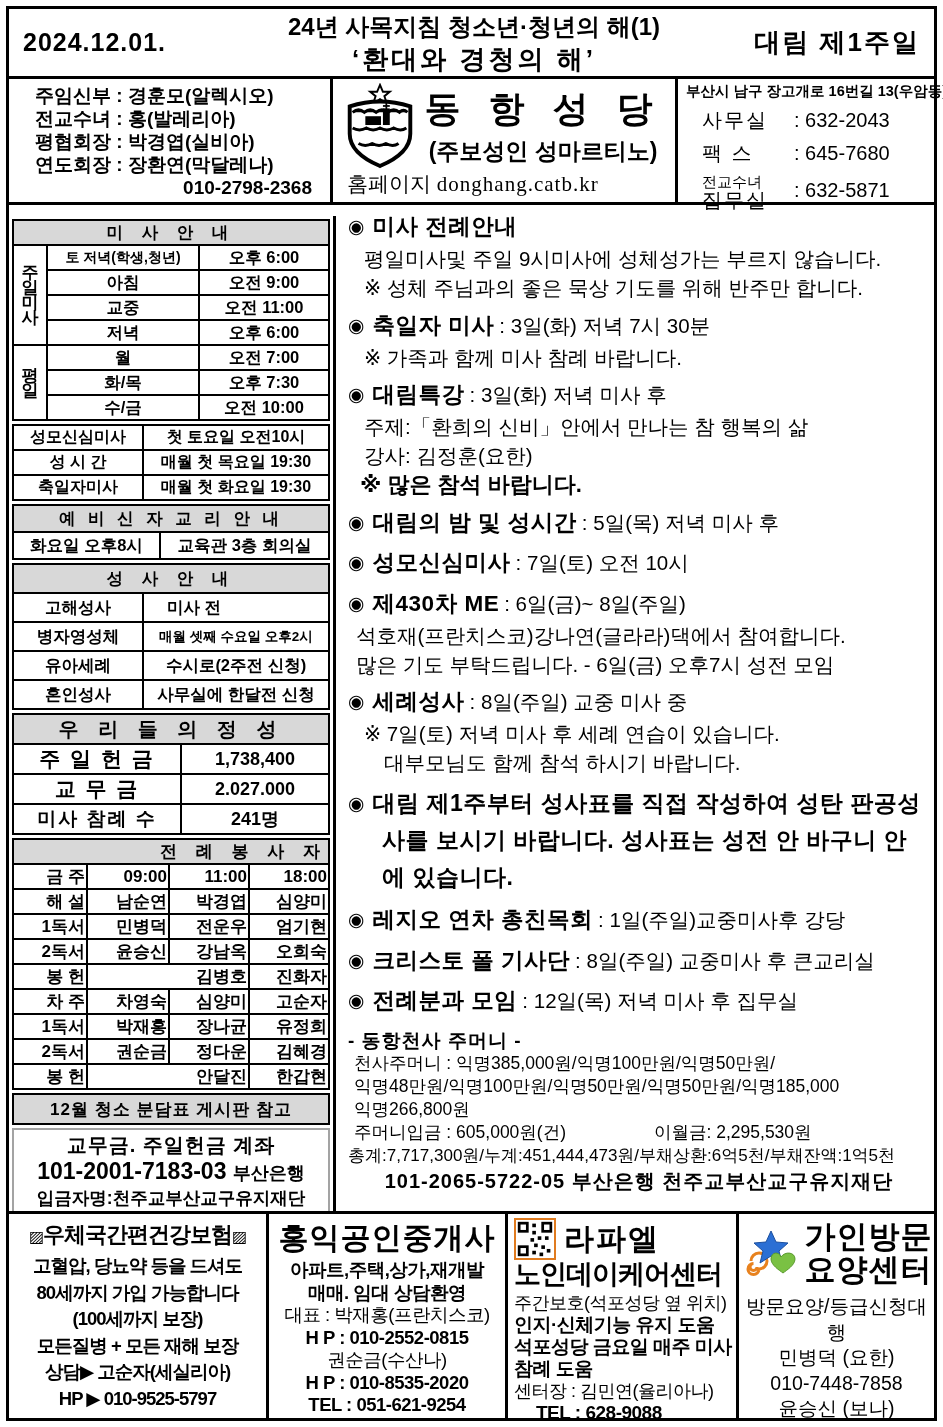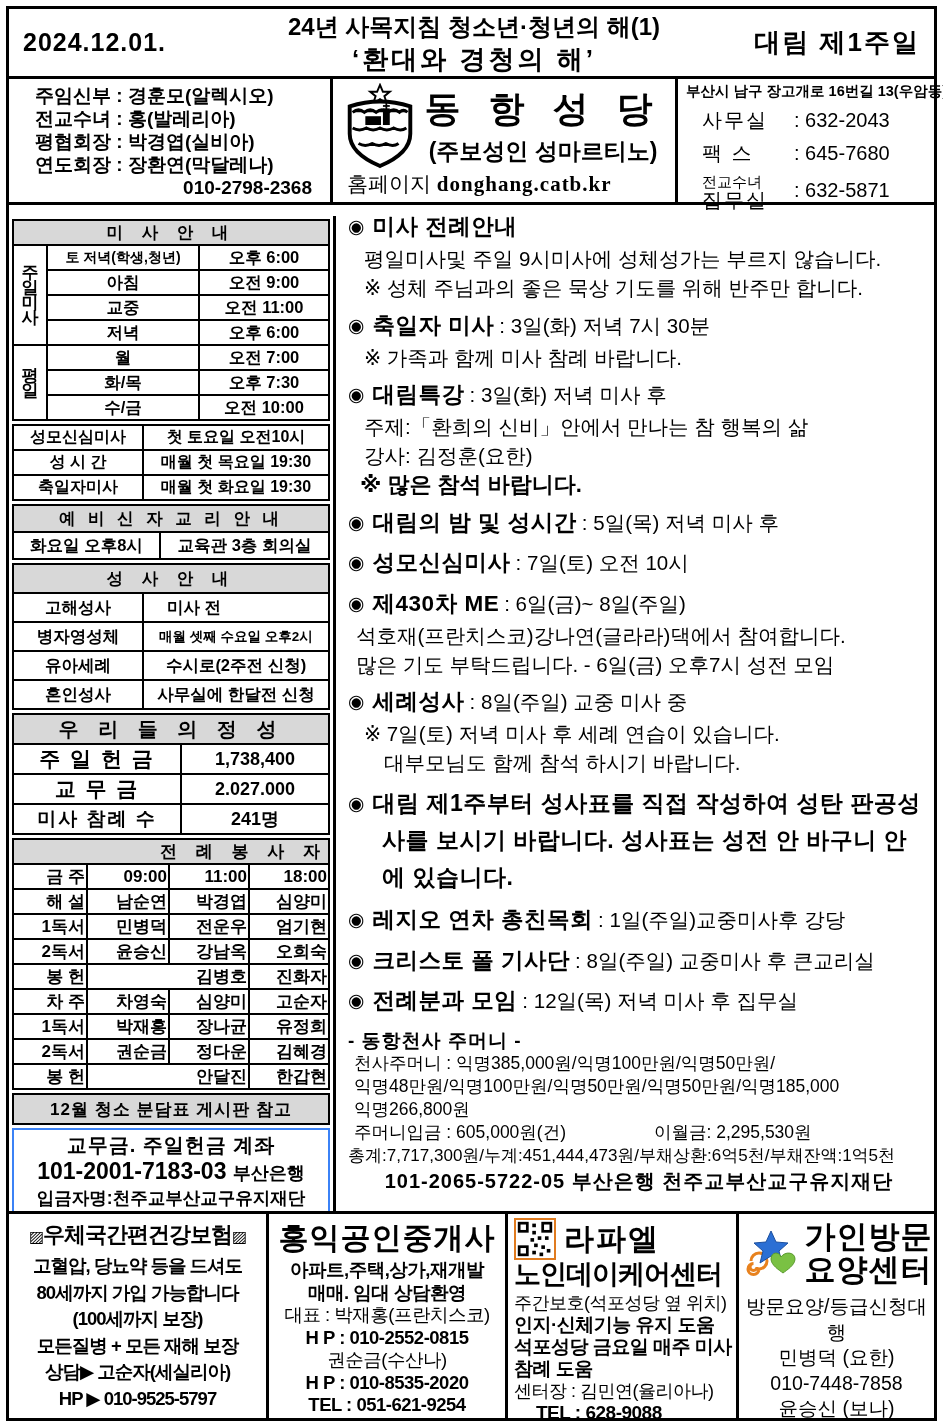--- a/index.html
+++ b/index.html
@@ -26,21 +26,21 @@
   .hdr2 { height:126px; border-bottom:3px solid #000; display:flex; }
   .staff-box { width:324px; border-right:3px solid #000; padding:5px 14px 0 26px; font-size:19px; font-weight:bold; line-height:23px; }
   .staff-box .phone { text-align:right; padding-right:4px; }
   .logo-box { flex:1; border-right:3px solid #000; padding:4px 6px 2px 10px; display:flex; flex-direction:column; }
   .logo-row { display:flex; align-items:center; }
   .emblem { width:74px; height:86px; flex:0 0 auto; }
   .names { flex:1; text-align:center; }
   .cname { font-size:36px; font-weight:bold; letter-spacing:9px; }
   .patron { font-size:23px; font-weight:bold; margin-top:2px; }
   .homepage { font-size:21px; margin-top:1px; padding-left:4px; }
-  .homepage .url { font-family:"Liberation Serif","DejaVu Serif",serif; letter-spacing:1px;font-weight:bold; }
+  .homepage .url { font-family:"Liberation Serif","DejaVu Serif",serif; letter-spacing:1px; }
   .contact-box { width:256px; padding:3px 8px 0 8px; }
   .addr { font-size:14.5px; font-weight:bold; white-space:nowrap; }
   .crow { display:flex; align-items:center; margin-top:6px; padding-left:16px; font-size:20px; }
   .crow .clab { width:92px; font-weight:normal; letter-spacing:2px; }
   .crow .cval { flex:1; }
   .crow.tall { margin-top:4px; align-items:center; }
   .clab2 { width:92px; line-height:19px; }
   .clab2 .s1 { font-size:15px; }
   .clab2 .s2 { font-size:20px; letter-spacing:2px; }
 
@@ -55,21 +55,21 @@
   .mass .vlab { width:32px; font-size:17px; line-height:15px; padding:2px 0; white-space:normal; }
   .mass .vlab span { display:flex; flex-direction:column; justify-content:space-around; height:100%; }
   .two td { height:25px; font-size:16px; }
   .cat td { height:27px; font-size:16.5px; }
   .sac td { height:29px; font-size:16.5px; }
   .sac td.sm { font-size:13.5px; }
   .off td { height:30px; }
   .off .olab { font-size:21px; letter-spacing:2px; }
   .off .oval { font-size:18px; }
   .srv td { height:20px; font-size:17px;text-align:right; }
-  .acct { border:2px solid #3b82f6; text-align:center; font-weight:bold; padding:2px 0 3px 0; }
+  .acct { border:2px solid #a3a3a3; text-align:center; font-weight:bold; padding:2px 0 3px 0; }
   .acct .a1 { font-size:20px; letter-spacing:1px; }
   .acct .a2 { font-size:23px; letter-spacing:0px; line-height:25px; }
   .acct .a2 .bank { font-size:18px; }
   .acct .a3 { font-size:17.5px; }
 
   
   .right-col { flex:1; padding:7px 4px 0 12px; display:flex; flex-direction:column; overflow:hidden; }
   .ann { margin-bottom:8.5px; line-height:30px; }
   .ann .bu { font-size:19px; margin-right:8px; vertical-align:1px; }
   .ann .t { font-size:22.5px; font-weight:bold; letter-spacing:0.5px; }

